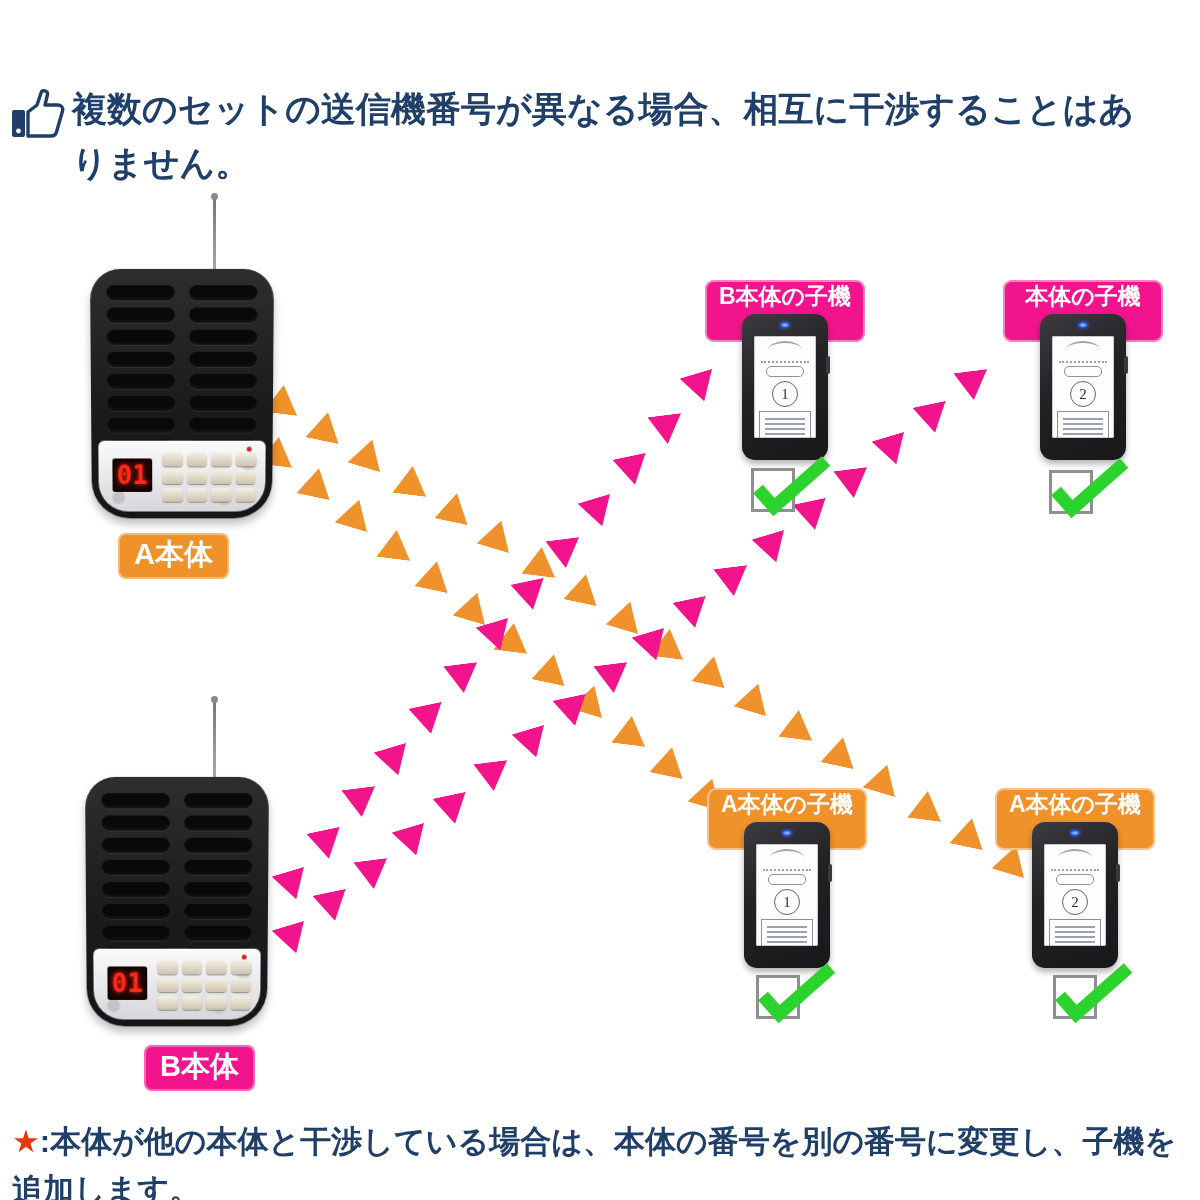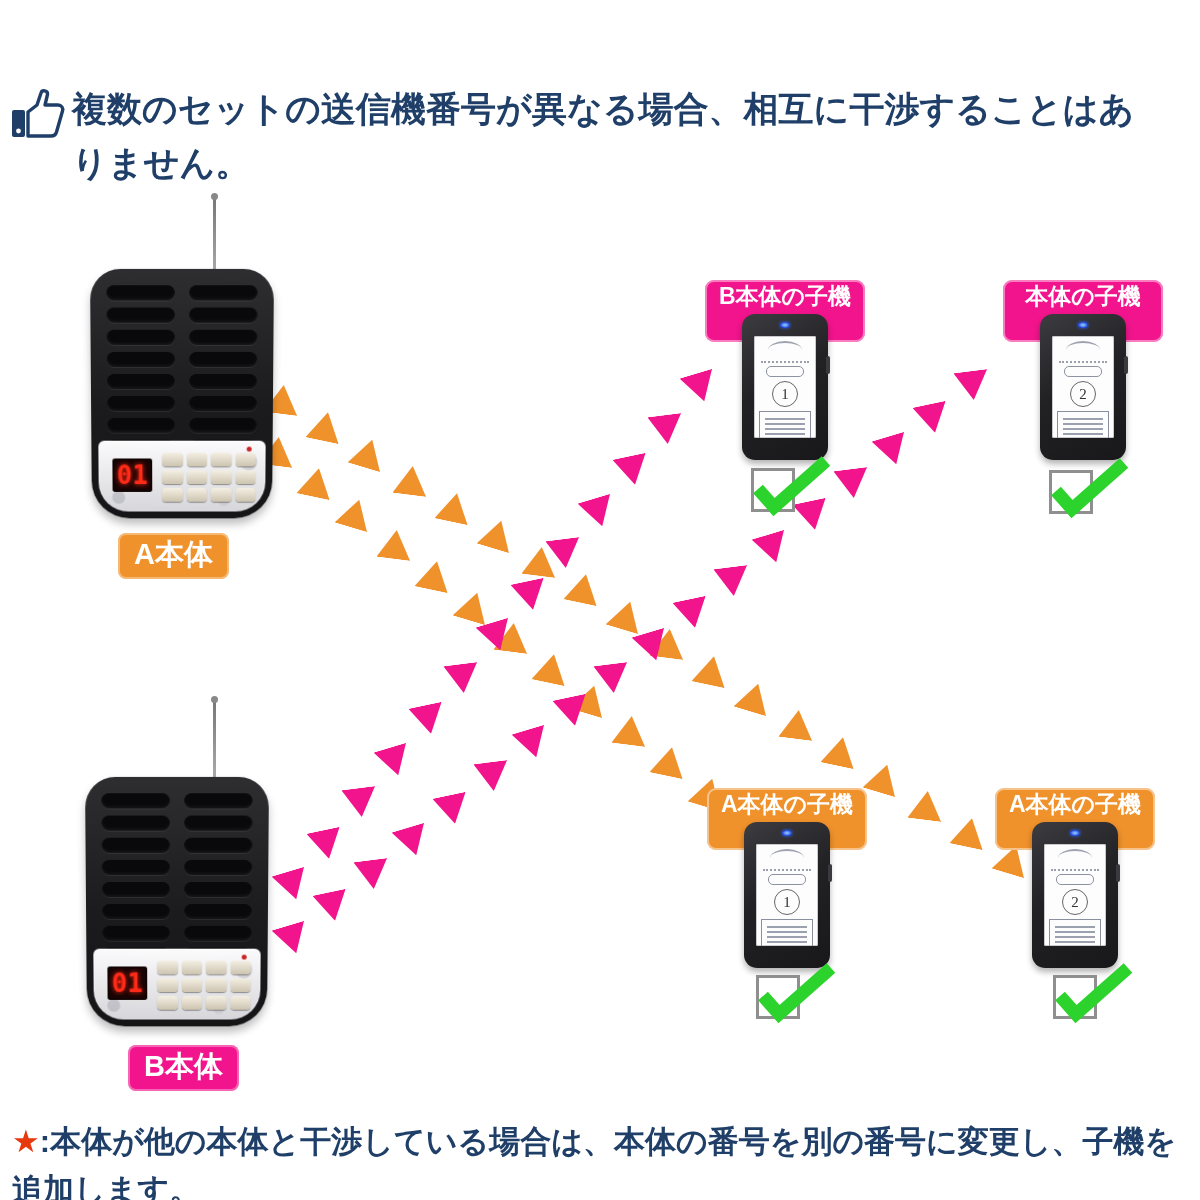--- a/index.html
+++ b/index.html
@@ -241,21 +241,21 @@
             <div class="rep"></div>
             <div class="rep"></div>
             <div class="rep"></div>
             <div class="rep"></div>
             <div class="rep"></div>
             <div class="rep"></div>
           </div>
         <div class="pwr-led"></div>
       </div>
     </div>
-    <div class="tx-label" style="left: 48px; top: 347px; background: rgb(242, 20, 140);" data-bind="transmitters.1.label" data-bind-style="background:transmitters.1.color">B本体</div>
+    <div class="tx-label" style="left: 64px; top: 347px; background: rgb(242, 20, 140);" data-bind="transmitters.1.label" data-bind-style="background:transmitters.1.color">B本体</div>
   </div>
 
   <div class="pager-group" style="left:705px;top:280px;">
     <div class="pager-label">
       <span data-bind="pagers.0.label" data-bind-style="background:pagers.0.color" style="background: rgb(242, 20, 140);">B本体の子機 ①</span>
     </div>
     <div class="pager-body">
       <div class="pager-led"></div>
       <div class="pager-btn"></div>
       <div class="pager-screen">

